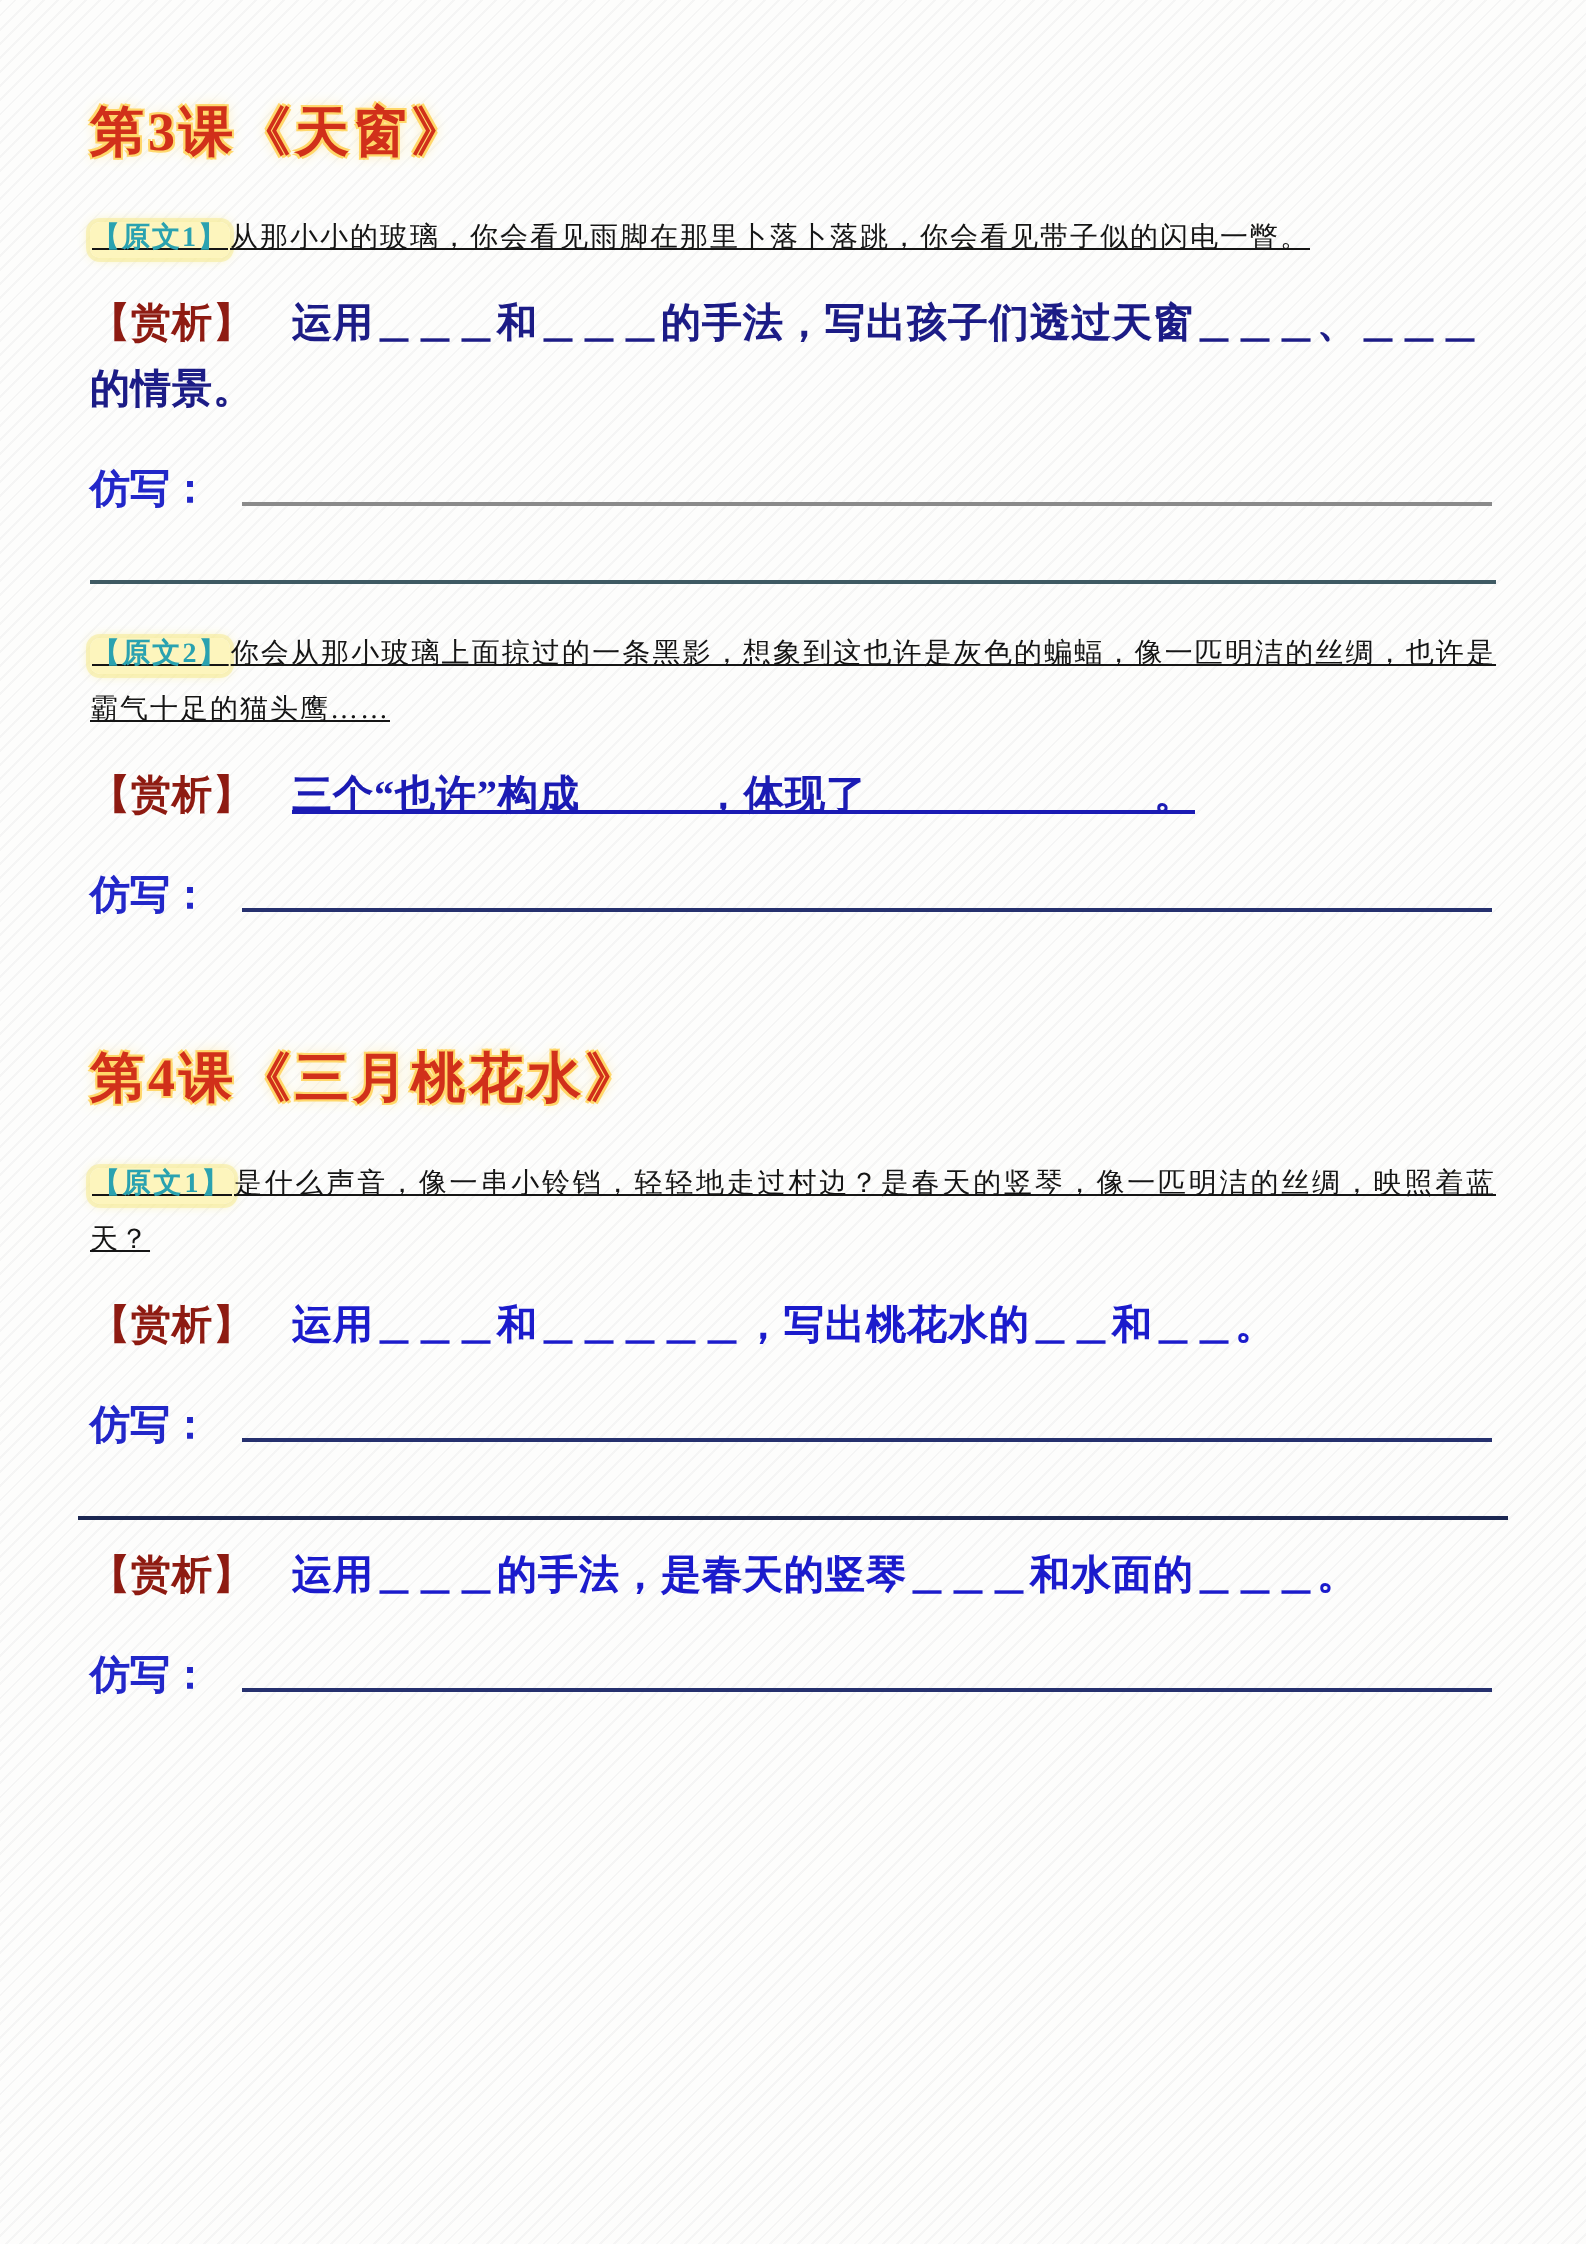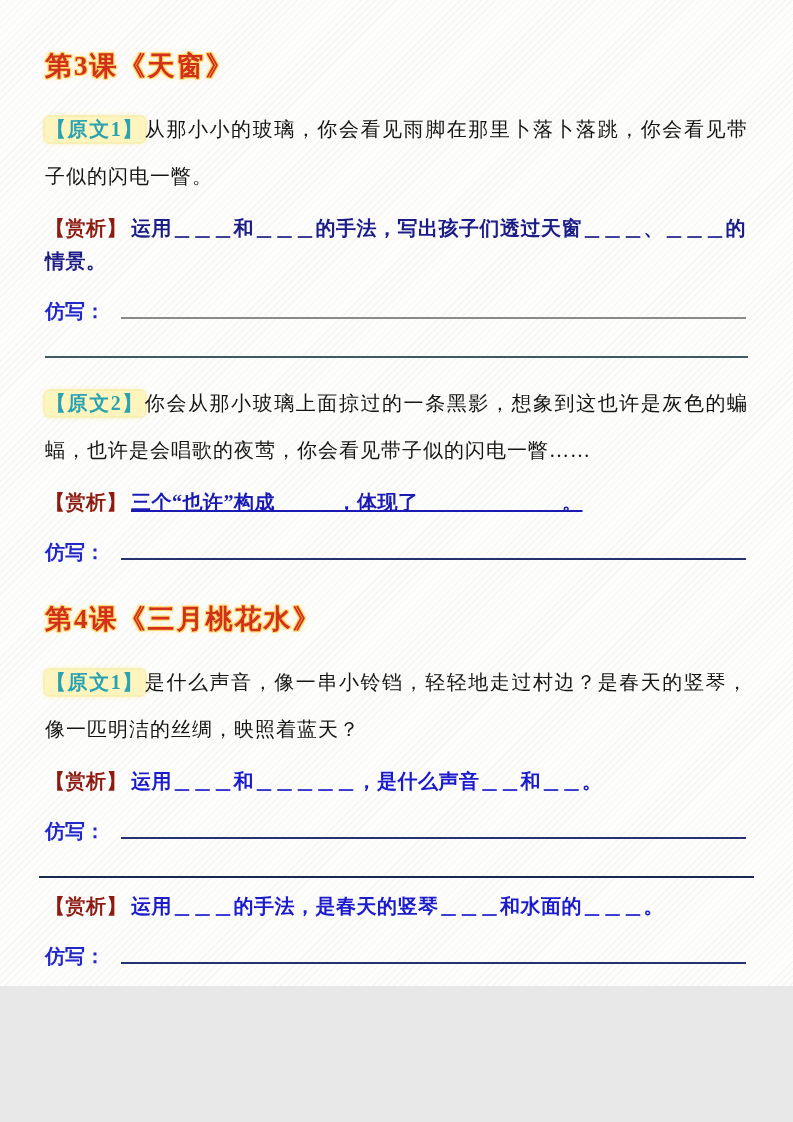--- a/index.html
+++ b/index.html
@@ -1,20 +1,20 @@
 <!DOCTYPE html>
 <html><head>
 <meta charset="utf-8">
 <style>
   * { margin: 0; padding: 0; box-sizing: border-box; }
   html, body { background: #e8e8e8; }
   .page {
     position: relative;
     width: 793px;
-    height: 986px;
+    height: 1122px;
     margin: 0 auto;
     overflow: hidden;
     background:
       repeating-linear-gradient(135deg, rgba(120,120,130,0.06) 0 1px, transparent 1px 5px),
       #fdfdfc;
     font-family: "Liberation Serif", "DejaVu Serif", serif;
     color: #151515;
   }
   .content { padding: 0 45px; }
 
@@ -23,47 +23,48 @@
     font-size: 27px;
     line-height: 36px;
     font-weight: bold;
     letter-spacing: 2px;
     color: #d1301a;
     text-shadow:
       1px 1px 0 #ffd76a, -1px -1px 0 #ffd76a,
       1px -1px 0 #ffd76a, -1px 1px 0 #ffd76a,
       0 0 7px #ffe9a8;
   }
-  .lesson-title.second { margin-top: 34px; }
+  .lesson-title.second { margin-top: 58px; }
 
   .excerpt {
     margin: 22px 0 0;
-    font-size: 20px;
-    line-height: 47px;
+    font-size: 14px;
+    line-height: 28px;
     letter-spacing: 1px;
     text-align: justify;
+    text-decoration: underline;
   }
   .excerpt-label {
     font-weight: bold;
     color: #2aa2b0;
     background: #fdf5bd;
     border-radius: 5px;
     padding: 1px 1px 2px;
     box-shadow: 0 0 0 2px rgba(246,235,150,0.55), 0 0 6px rgba(246,235,150,0.9);
   }
   .excerpt-text { color: #151515; }
 
   .analysis {
     margin: 12px 0 0;
     font-size: 20px;
     line-height: 33px;
     font-weight: bold;
     letter-spacing: 0.5px;
   }
-  .analysis-label { color: #8e1b12; margin-right: 4px; }
+  .analysis-label { color: #8e1b12; margin-right: 19px; }
 
   .imitate {
     margin: 15px 0 0;
     height: 33px;
     display: flex;
     align-items: flex-end;
     font-size: 20px;
     text-align: right;
   }
   .imitate-label {
@@ -101,34 +102,34 @@
 
     <p class="analysis"><span class="analysis-label">【赏析】</span><span class="analysis-text" style="color: rgb(28, 28, 134);">运用＿＿＿和＿＿＿的手法，写出孩子们透过天窗＿＿＿、＿＿＿的情景。</span></p>
 
     <div class="imitate">
       <span class="imitate-label">仿写：</span>
       <span class="imitate-line" style="border-color: rgb(138, 138, 138);"></span>
     </div>
 
     <hr class="separator" style="border-top-color: rgb(63, 90, 99);">
 
-    <p class="excerpt"><span class="excerpt-label">【原文2】</span><span class="excerpt-text">你会从那小玻璃上面掠过的一条黑影，想象到这也许是灰色的蝙蝠，也许是会唱歌的夜莺，你会看见带子似的闪电一瞥……</span></p>
+    <p class="excerpt"><span class="excerpt-label">【原文2】</span><span class="excerpt-text">你会从那小玻璃上面掠过的一条黑影，想象到这也许是灰色的蝙蝠，像一匹明洁的丝绸，也许是霸气十足的猫头鹰……</span></p>
 
     <p class="analysis"><span class="analysis-label">【赏析】</span><span class="analysis-text" style="color: rgb(27, 27, 180); text-decoration: underline;">三个“也许”构成＿＿＿，体现了＿＿＿＿＿＿＿。</span></p>
 
     <div class="imitate">
       <span class="imitate-label">仿写：</span>
       <span class="imitate-line" style="border-color: rgb(38, 49, 111);"></span>
     </div>
 
     <h1 class="lesson-title second">第4课《三月桃花水》</h1>
 
     <p class="excerpt"><span class="excerpt-label">【原文1】</span><span class="excerpt-text">是什么声音，像一串小铃铛，轻轻地走过村边？是春天的竖琴，像一匹明洁的丝绸，映照着蓝天？</span></p>
 
-    <p class="analysis"><span class="analysis-label">【赏析】</span><span class="analysis-text" style="color: rgb(27, 27, 204);">运用＿＿＿和＿＿＿＿＿，是什么声音＿＿和＿＿。</span></p>
+    <p class="analysis"><span class="analysis-label">【赏析】</span><span class="analysis-text" style="color: rgb(27, 27, 204);">运用＿＿＿和＿＿＿＿＿，写出桃花水的＿＿和＿＿。</span></p>
 
     <div class="imitate">
       <span class="imitate-label">仿写：</span>
       <span class="imitate-line" style="border-color: rgb(38, 49, 111);"></span>
     </div>
 
     <div class="full-line" style="border-bottom-color: rgb(28, 39, 82);"></div>
 
 
     <p class="analysis"><span class="analysis-label">【赏析】</span><span class="analysis-text" style="color: rgb(27, 27, 204);">运用＿＿＿的手法，是春天的竖琴＿＿＿和水面的＿＿＿。</span></p>

